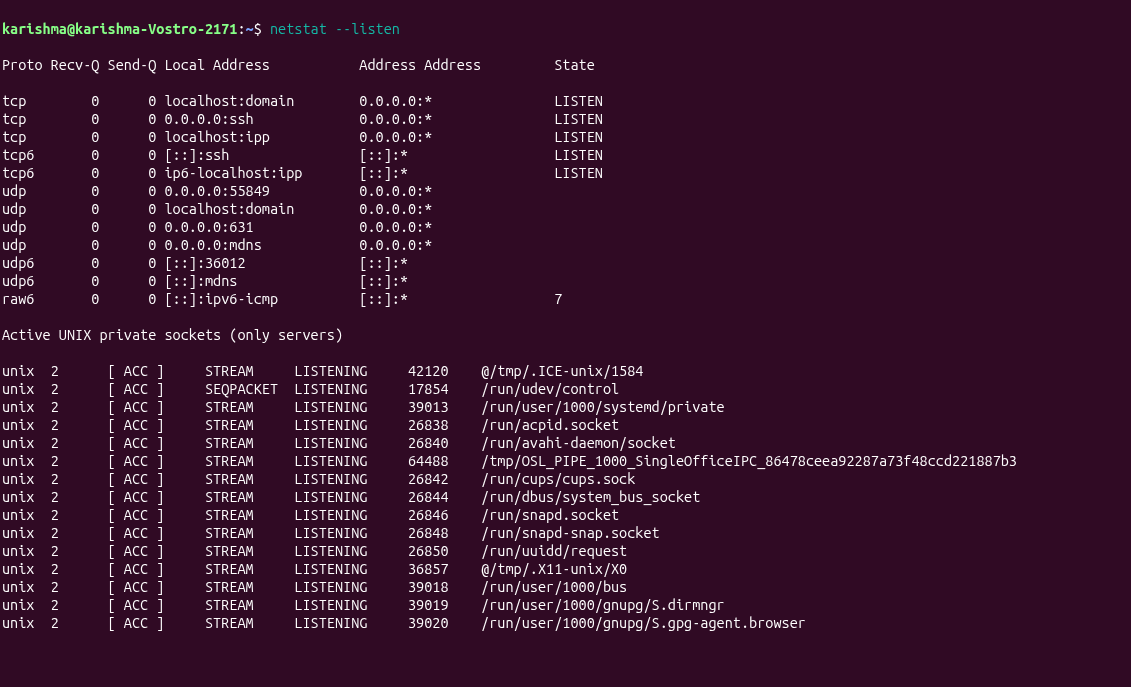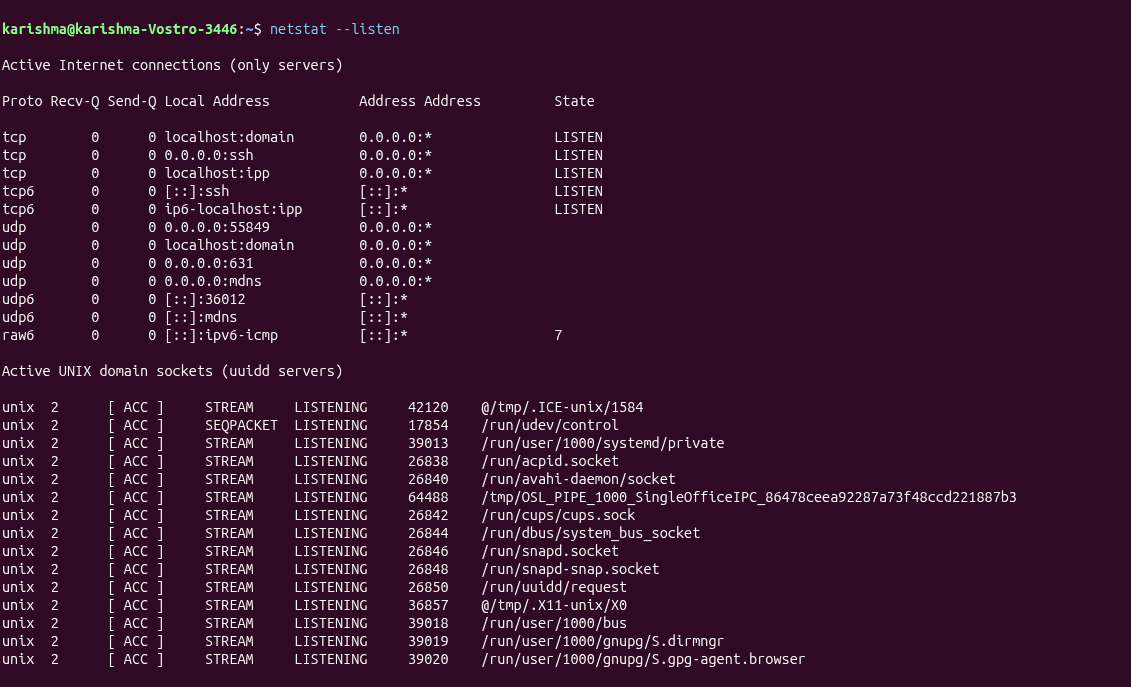--- a/index.html
+++ b/index.html
@@ -15,26 +15,25 @@
     overflow: hidden;
   }
   .terminal {
     padding: 2px 2px;
     white-space: pre;
   }
   .prompt-user { color: #87ff87; font-weight: bold; }
   .prompt-colon { color: #ffffff; }
   .prompt-path { color: #7aa6ff; font-weight: bold; }
   .prompt-dollar { color: #ffffff; }
-  .cmd { color: #7dd3fc; }
+  .cmd { color: #14b8a6; }
   .line { display: block; }
 </style>
 </head>
 <body>
 
 <div class="terminal">
-<span class="line"><span class="prompt-user">karishma@karishma-Vostro-3446</span><span class="prompt-colon">:</span><span class="prompt-path">~</span><span class="prompt-dollar">$ </span><span class="cmd">netstat --listen</span></span>
-<span class="line">Active Internet connections (only servers)</span>
+<span class="line"><span class="prompt-user">karishma@karishma-Vostro-2171</span><span class="prompt-colon">:</span><span class="prompt-path">~</span><span class="prompt-dollar">$ </span><span class="cmd">netstat --listen</span></span>
 <span class="line">Proto Recv-Q Send-Q Local Address           Address Address         State      </span>
 <span id="inet-rows"><span class="line">tcp        0      0 localhost:domain        0.0.0.0:*               LISTEN     </span><span class="line">tcp        0      0 0.0.0.0:ssh             0.0.0.0:*               LISTEN     </span><span class="line">tcp        0      0 localhost:ipp           0.0.0.0:*               LISTEN     </span><span class="line">tcp6       0      0 [::]:ssh                [::]:*                  LISTEN     </span><span class="line">tcp6       0      0 ip6-localhost:ipp       [::]:*                  LISTEN     </span><span class="line">udp        0      0 0.0.0.0:55849           0.0.0.0:*                          </span><span class="line">udp        0      0 localhost:domain        0.0.0.0:*                          </span><span class="line">udp        0      0 0.0.0.0:631             0.0.0.0:*                          </span><span class="line">udp        0      0 0.0.0.0:mdns            0.0.0.0:*                          </span><span class="line">udp6       0      0 [::]:36012              [::]:*                             </span><span class="line">udp6       0      0 [::]:mdns               [::]:*                             </span><span class="line">raw6       0      0 [::]:ipv6-icmp          [::]:*                  7          </span></span>
-<span class="line">Active UNIX domain sockets (uuidd servers)</span>
+<span class="line">Active UNIX private sockets (only servers)</span>
 <span id="unix-rows"><span class="line">unix  2      [ ACC ]     STREAM     LISTENING     42120    @/tmp/.ICE-unix/1584</span><span class="line">unix  2      [ ACC ]     SEQPACKET  LISTENING     17854    /run/udev/control</span><span class="line">unix  2      [ ACC ]     STREAM     LISTENING     39013    /run/user/1000/systemd/private</span><span class="line">unix  2      [ ACC ]     STREAM     LISTENING     26838    /run/acpid.socket</span><span class="line">unix  2      [ ACC ]     STREAM     LISTENING     26840    /run/avahi-daemon/socket</span><span class="line">unix  2      [ ACC ]     STREAM     LISTENING     64488    /tmp/OSL_PIPE_1000_SingleOfficeIPC_86478ceea92287a73f48ccd221887b3</span><span class="line">unix  2      [ ACC ]     STREAM     LISTENING     26842    /run/cups/cups.sock</span><span class="line">unix  2      [ ACC ]     STREAM     LISTENING     26844    /run/dbus/system_bus_socket</span><span class="line">unix  2      [ ACC ]     STREAM     LISTENING     26846    /run/snapd.socket</span><span class="line">unix  2      [ ACC ]     STREAM     LISTENING     26848    /run/snapd-snap.socket</span><span class="line">unix  2      [ ACC ]     STREAM     LISTENING     26850    /run/uuidd/request</span><span class="line">unix  2      [ ACC ]     STREAM     LISTENING     36857    @/tmp/.X11-unix/X0</span><span class="line">unix  2      [ ACC ]     STREAM     LISTENING     39018    /run/user/1000/bus</span><span class="line">unix  2      [ ACC ]     STREAM     LISTENING     39019    /run/user/1000/gnupg/S.dirmngr</span><span class="line">unix  2      [ ACC ]     STREAM     LISTENING     39020    /run/user/1000/gnupg/S.gpg-agent.browser</span></span>
 </div>
 
 </body></html>

